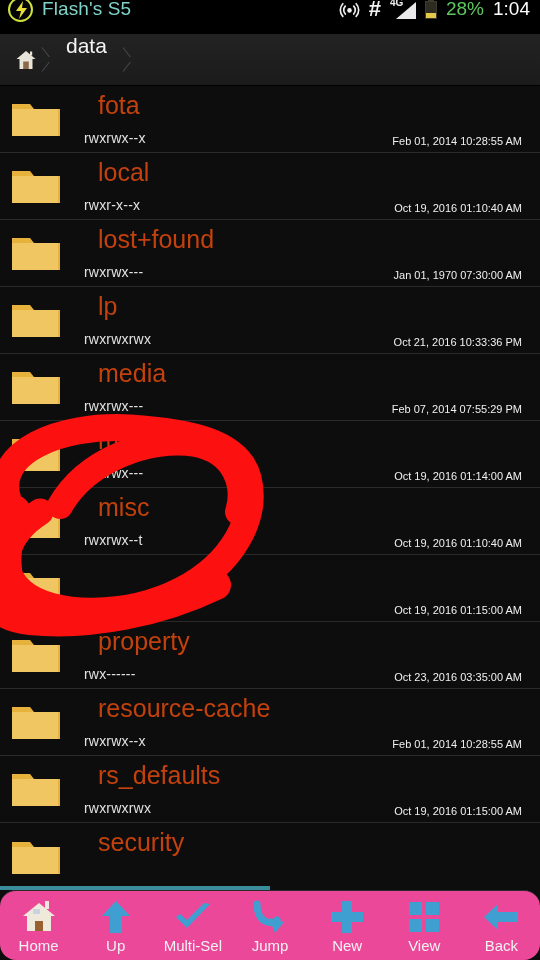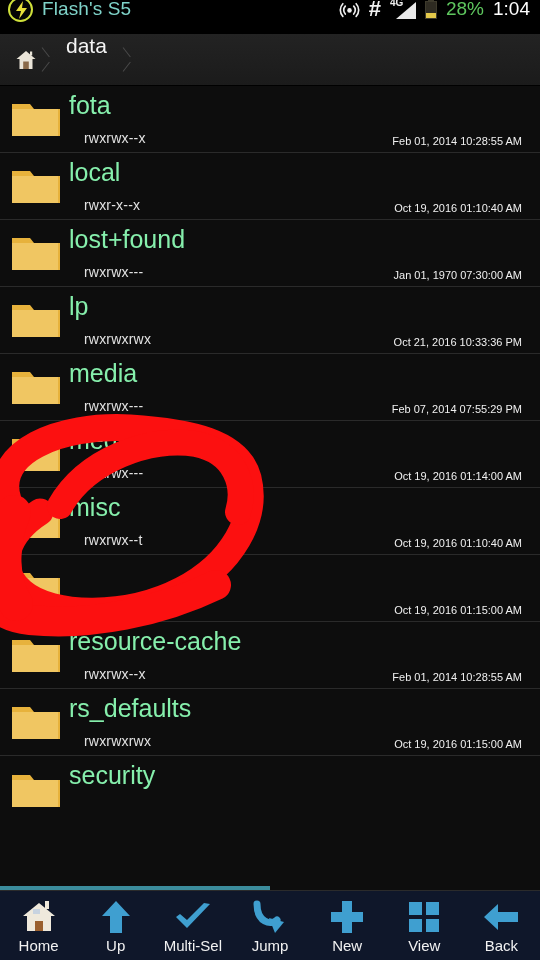--- a/index.html
+++ b/index.html
@@ -96,22 +96,22 @@
     display: flex;
     align-items: center;
     padding-left: 10px;
   }
   .folder-icon { width: 52px; height: 42px; flex: 0 0 auto; position: relative; }
   .row-body {
     flex: 1; position: relative; height: 100%;
     padding-left: 20px;
   }
   .row-name {
-    position: absolute; top: 3px; left: 7px;
-    color: #86efac; font-size: 25px; line-height: 32px;
+    position: absolute; top: 3px; left: 36px;
+    color: #c2410c; font-size: 25px; line-height: 32px;
     white-space: nowrap;
   }
   .row-perm {
     position: absolute; bottom: 6px; left: 22px;
     color: #e2e2e2; font-size: 14px;
     font-family: "Liberation Sans", sans-serif;
     letter-spacing: .2px;
   }
   .row-date {
     position: absolute; bottom: 5px; right: 18px;
@@ -136,25 +136,26 @@
     width: 540px; height: 960px;
     pointer-events: none;
     z-index: 40;
   }
 
   
   .toolbar {
     position: absolute;
     left: 0; bottom: 0;
     width: 540px; height: 70px;
-    background: #0f172a;
+    background: #ec4899;
     border-top: 1px solid #2b2b2b;
     display: flex;
     align-items: center;
     z-index: 50;
+    border-radius: 16px;
   }
   .tb-item {
     flex: 1;
     height: 100%;
     display: flex;
     flex-direction: column;
     align-items: center;
     justify-content: center;
     gap: 2px;
   }
@@ -302,20 +303,31 @@
         <path d="M2 6h18l4 5h26v27H2z" fill="#e7b23c"></path>
         <path d="M2 11h46v27H2z" fill="#f0c662"></path>
       </svg>
       <div class="row-body">
         <div class="row-name"></div>
         <div class="row-perm"></div>
         <div class="row-date">Oct 19, 2016 01:15:00 AM</div>
       </div>
     </div>
 
+    <div class="row">
+      <svg class="folder-icon" viewBox="0 0 52 42">
+        <path d="M2 6h18l4 5h26v27H2z" fill="#e7b23c"></path>
+        <path d="M2 11h46v27H2z" fill="#f0c662"></path>
+      </svg>
+      <div class="row-body">
+        <div class="row-name">property</div>
+        <div class="row-perm">rwx------</div>
+        <div class="row-date">Oct 23, 2016 03:35:00 AM</div>
+      </div>
+    </div>
 
     <div class="row">
       <svg class="folder-icon" viewBox="0 0 52 42">
         <path d="M2 6h18l4 5h26v27H2z" fill="#e7b23c"></path>
         <path d="M2 11h46v27H2z" fill="#f0c662"></path>
       </svg>
       <div class="row-body">
         <div class="row-name">resource-cache</div>
         <div class="row-perm">rwxrwx--x</div>
         <div class="row-date">Feb 01, 2014 10:28:55 AM</div>

